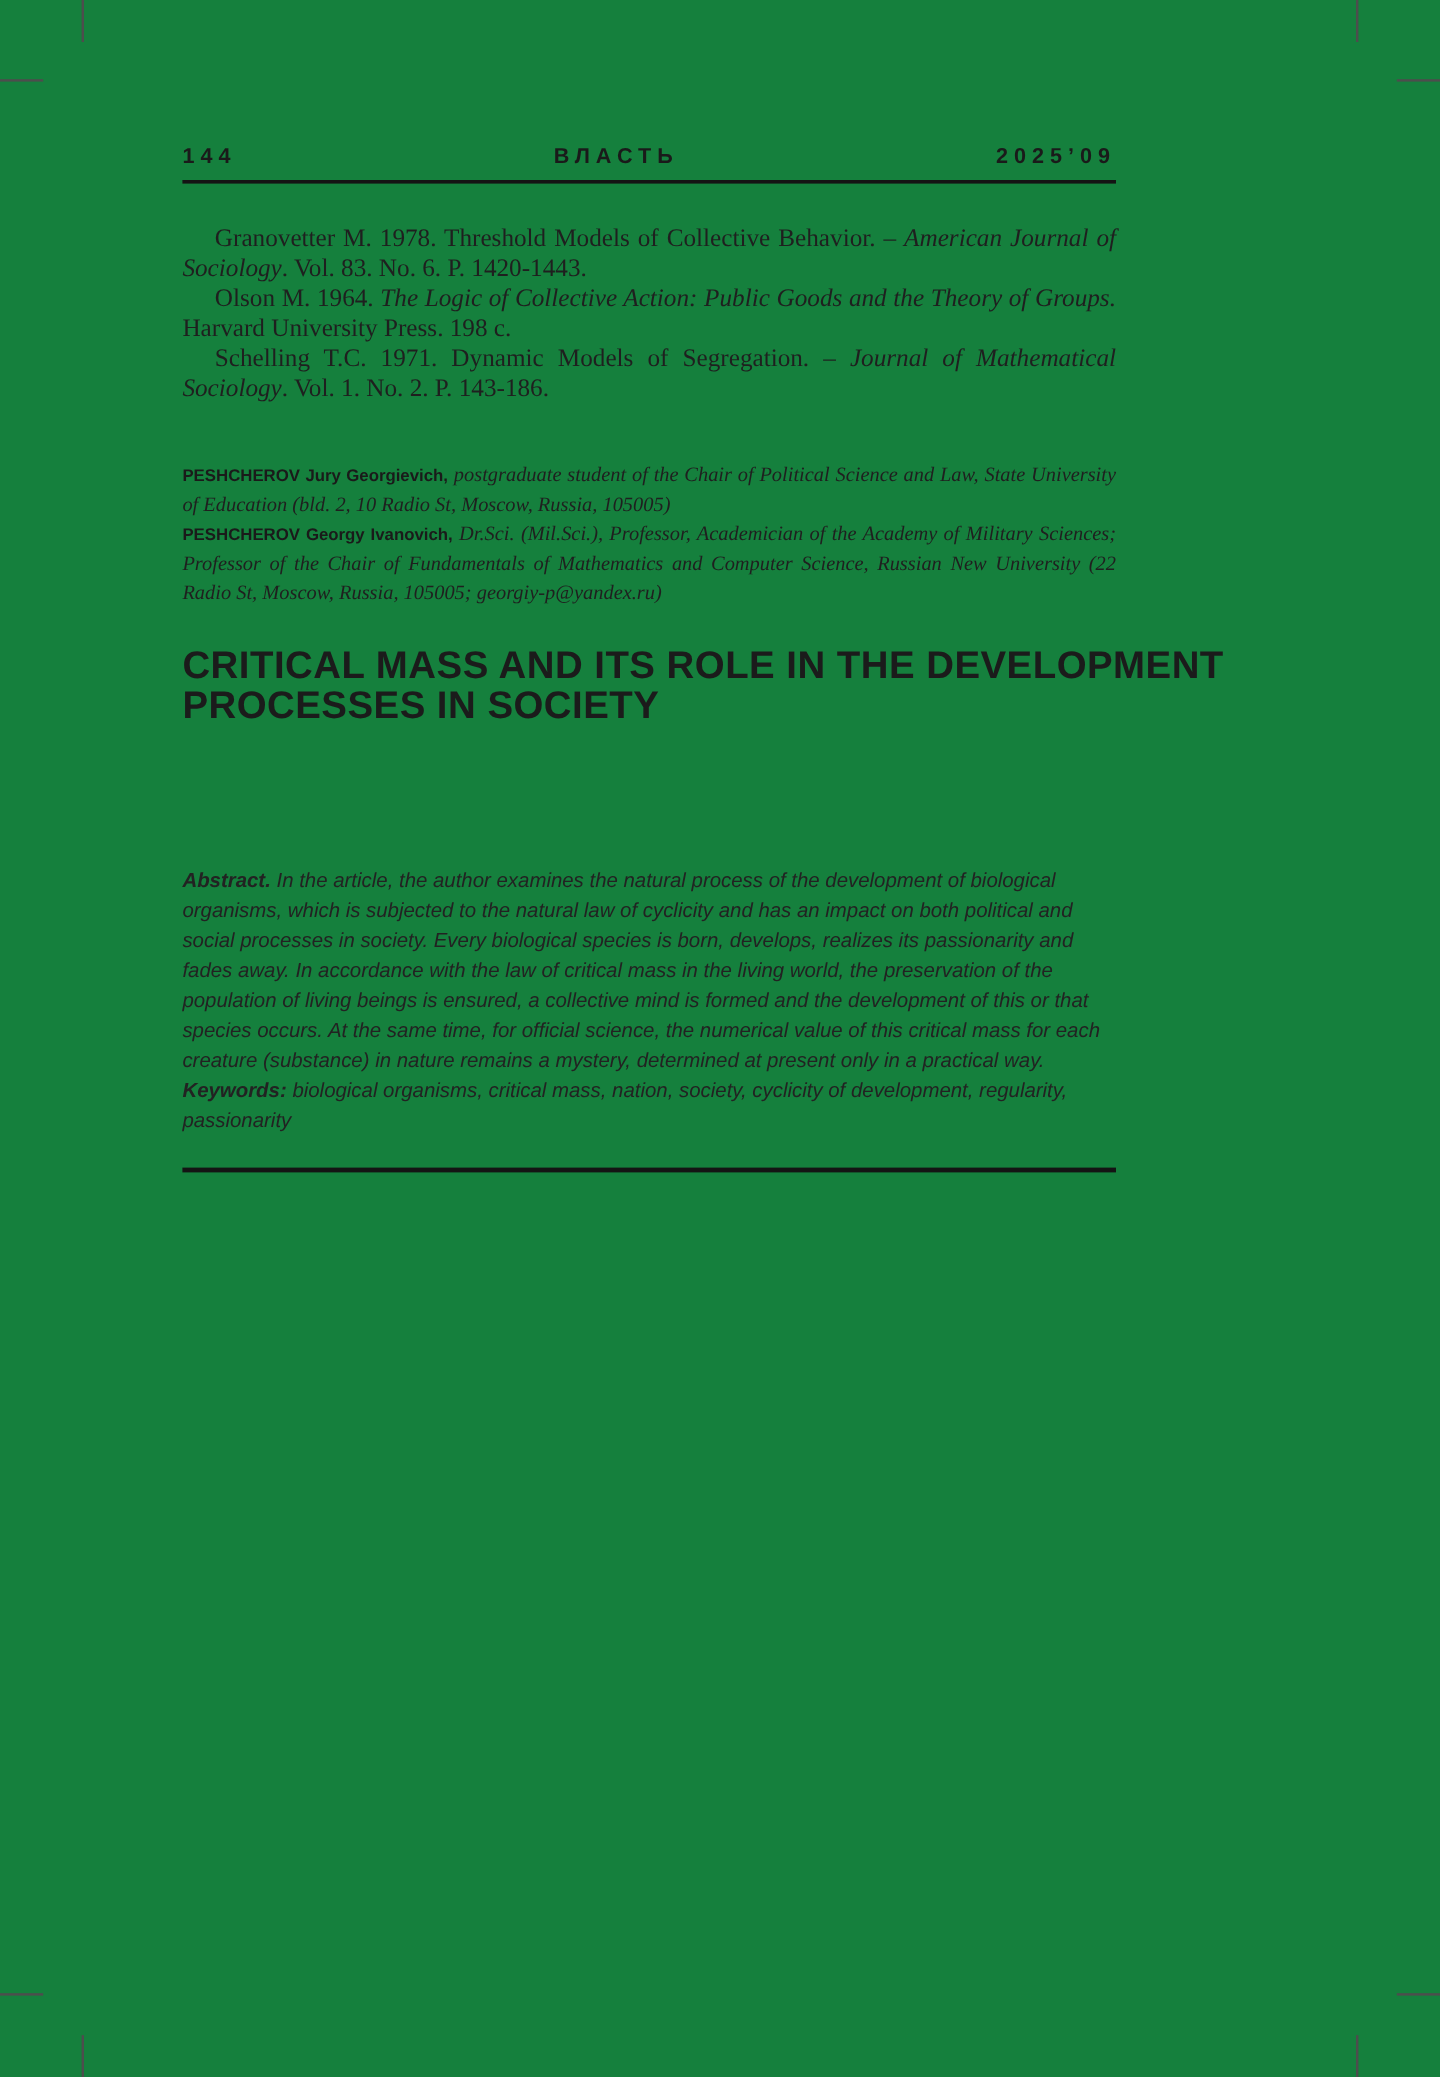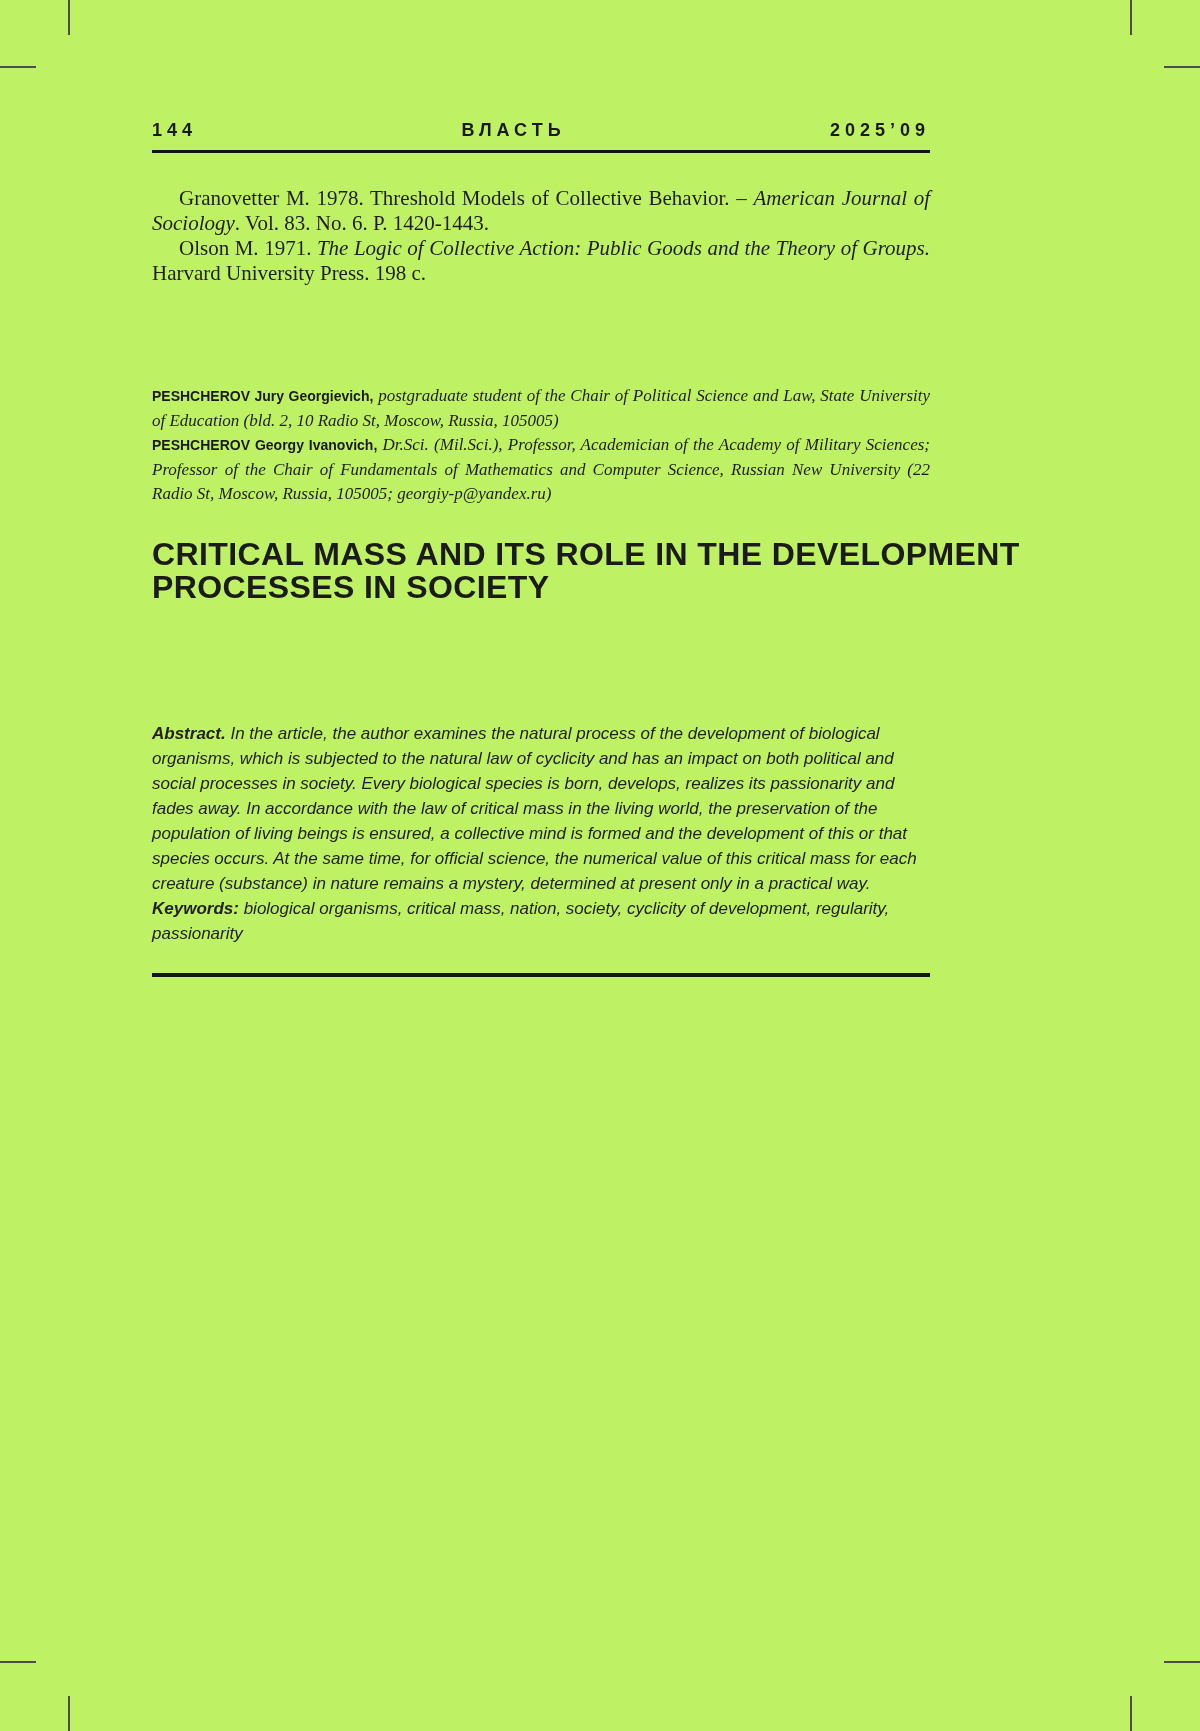--- a/index.html
+++ b/index.html
@@ -1,21 +1,21 @@
 <!DOCTYPE html>
 <html><head>
 <meta charset="utf-8">
 <style>
   * { margin: 0; padding: 0; box-sizing: border-box; }
   html, body { background: #ffffff; }
   .page {
     position: relative;
     width: 1200px;
     height: 1731px;
-    background: #bef264;
+    background: #15803d;
     font-family: "Liberation Serif", serif;
     color: #1c1c1c;
     overflow: hidden;
   }
 
   
   .cropmark { position: absolute; background: #4d4d4d; }
   .cm-v { width: 2px; height: 35px; }
   .cm-h { width: 36px; height: 2px; }
   .cm-tl-v { left: 68px; top: 0; }
@@ -74,21 +74,22 @@
 
   <div class="col header">
     <span>144</span>
     <span>ВЛАСТЬ</span>
     <span>2025’09</span>
   </div>
   <div class="col header-rule"></div>
 
   <div class="col refs">
     <p><span>Granovetter M. 1978. Threshold Models of Collective Behavior. – </span><i>American Journal of Sociology</i><span>. Vol. 83. No. 6. P. 1420-1443.</span></p>
-    <p><span>Olson M. 1971. </span><i>The Logic of Collective Action: Public Goods and the Theory of Groups.</i><span> Harvard University Press. 198 c.</span></p>
+    <p><span>Olson M. 1964. </span><i>The Logic of Collective Action: Public Goods and the Theory of Groups.</i><span> Harvard University Press. 198 c.</span></p>
+    <p><span>Schelling T.C. 1971. Dynamic Models of Segregation. – </span><i>Journal of Mathematical Sociology</i><span>. Vol. 1. No. 2. P. 143-186.</span></p>
   </div>
 
   <div class="col authors">
     <p><span class="author-name">PESHCHEROV Jury Georgievich,</span> <span class="author-role">postgraduate student of the Chair of Political Science and Law, State University of Education (bld. 2, 10 Radio St, Moscow, Russia, 105005)</span></p>
     <p><span class="author-name">PESHCHEROV Georgy Ivanovich,</span> <span class="author-role">Dr.Sci. (Mil.Sci.), Professor, Academician of the Academy of Military Sciences; Professor of the Chair of Fundamentals of Mathematics and Computer Science, Russian New University (22 Radio St, Moscow, Russia, 105005; georgiy-p@yandex.ru)</span></p>
   </div>
 
   <div class="col title">
     <div>CRITICAL MASS AND ITS ROLE IN THE DEVELOPMENT</div>
     <div>PROCESSES IN SOCIETY</div>

